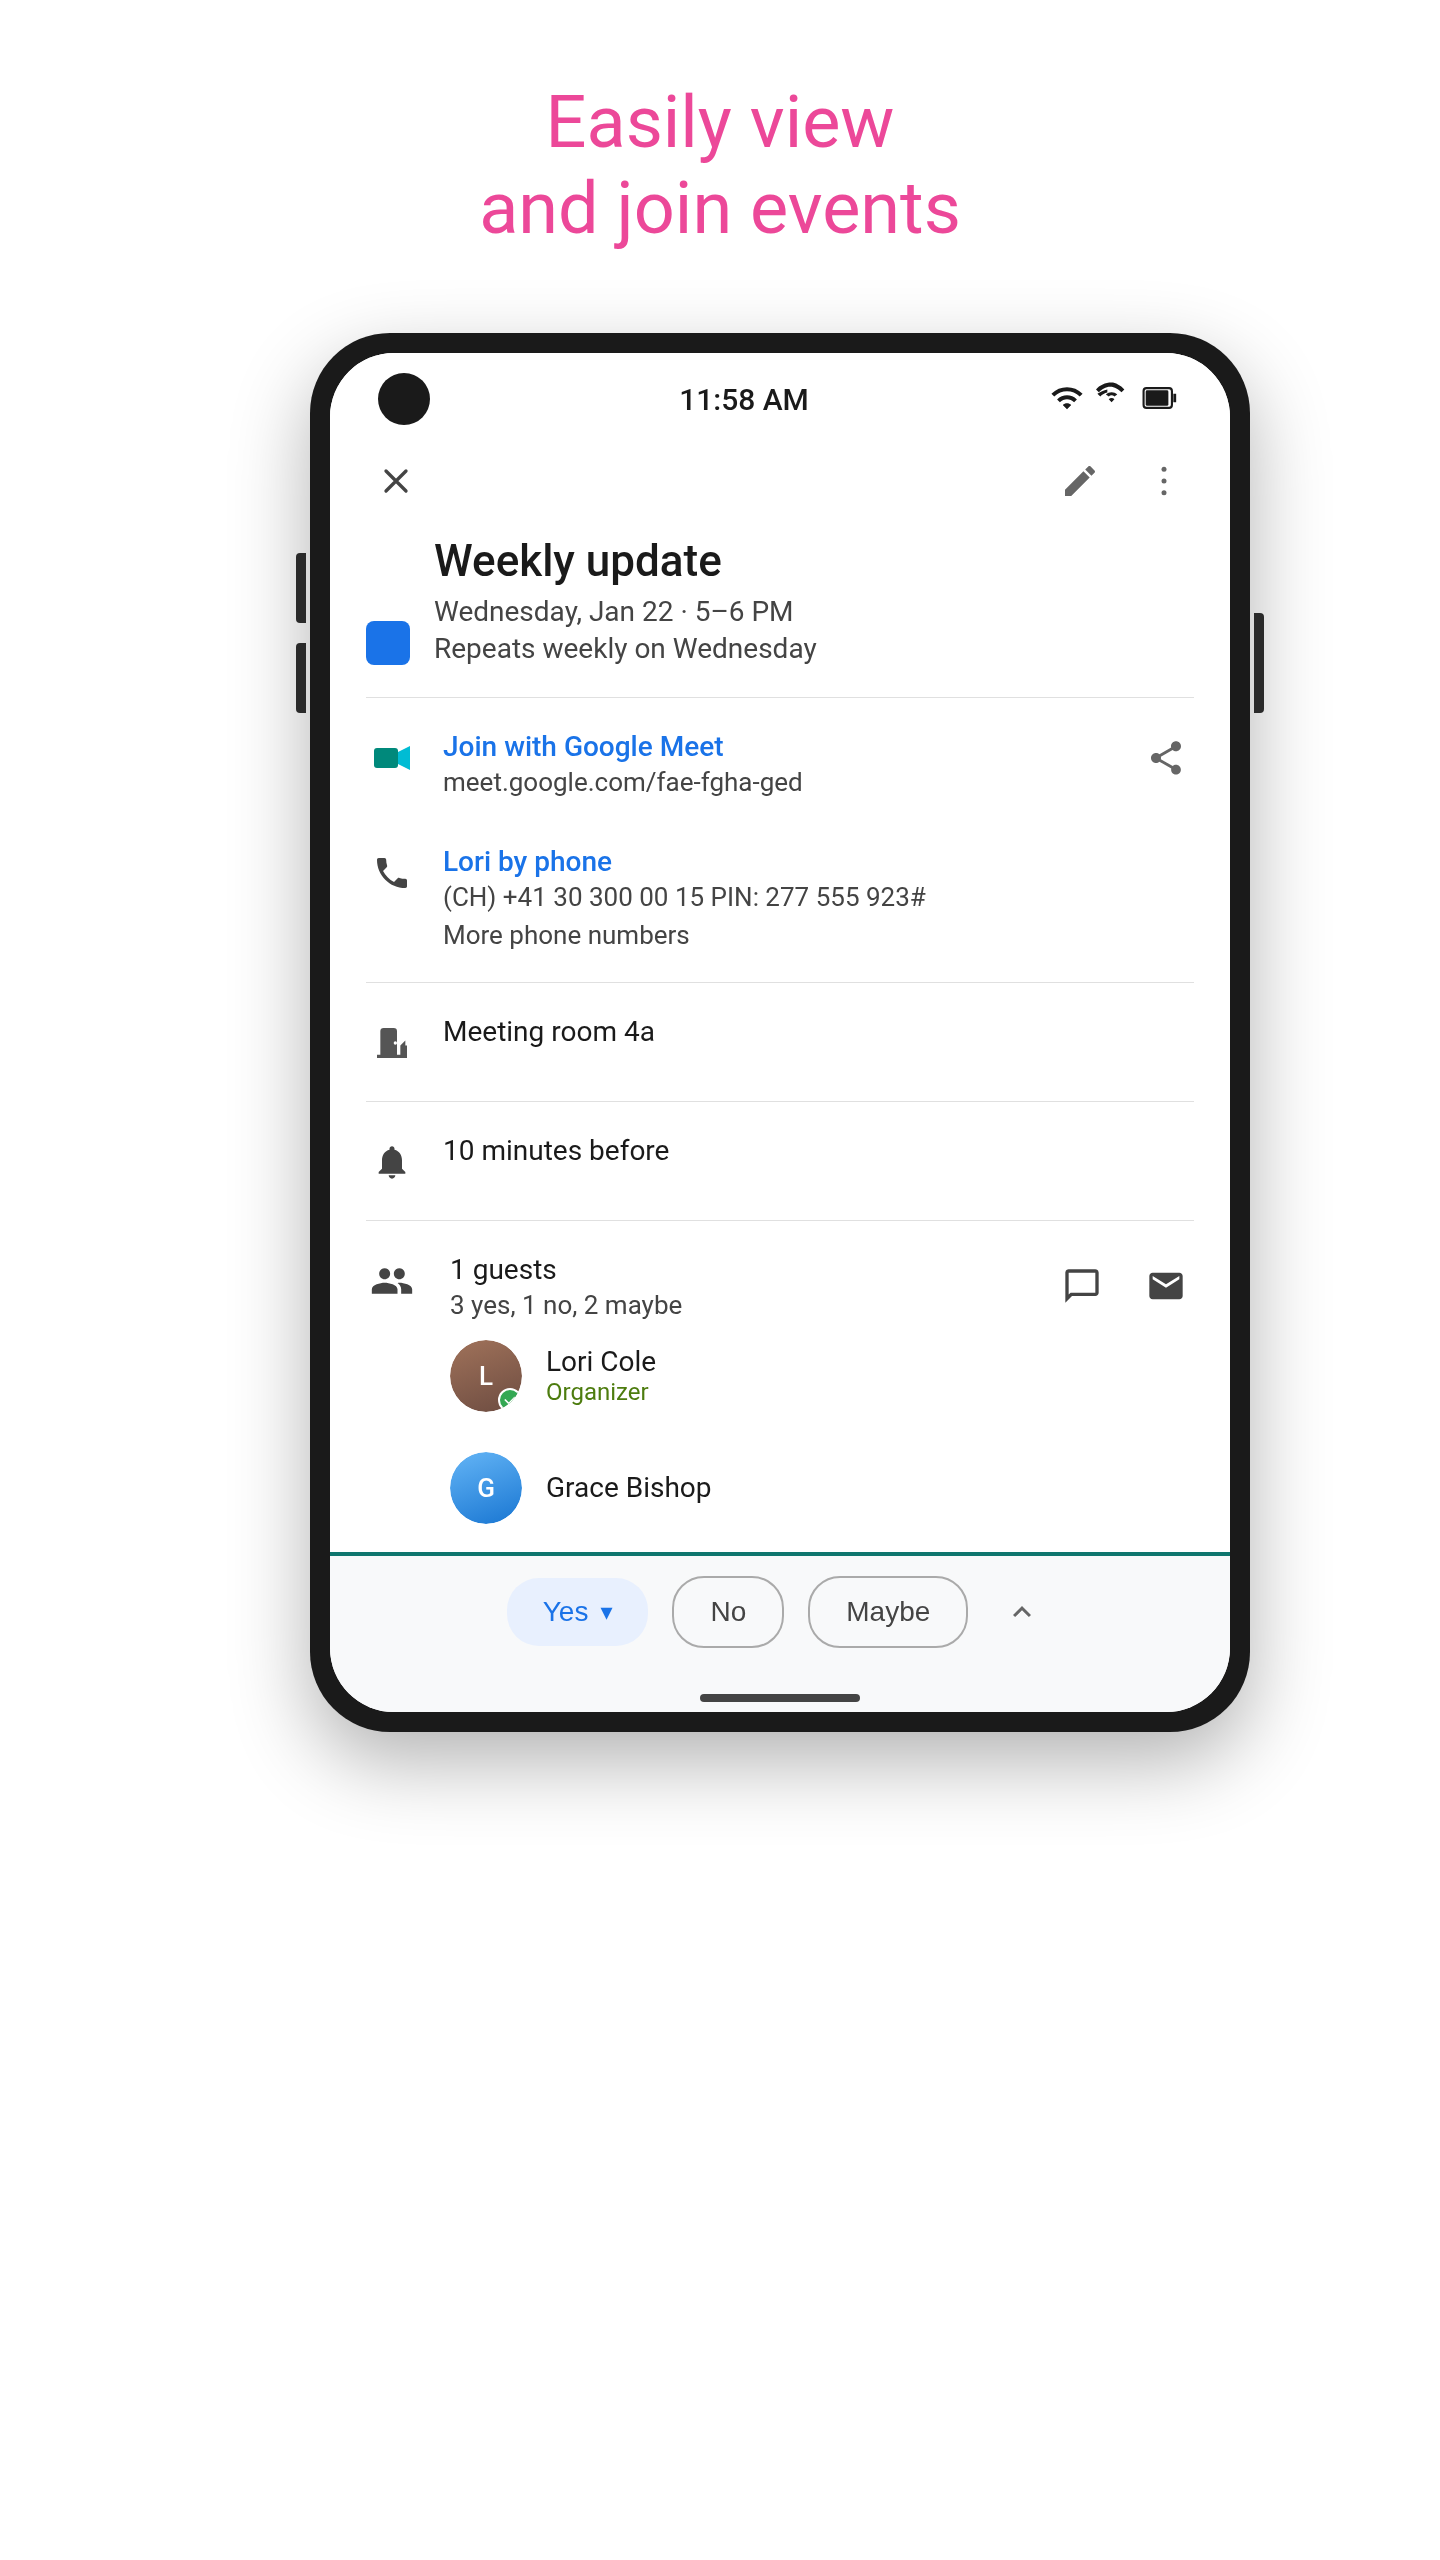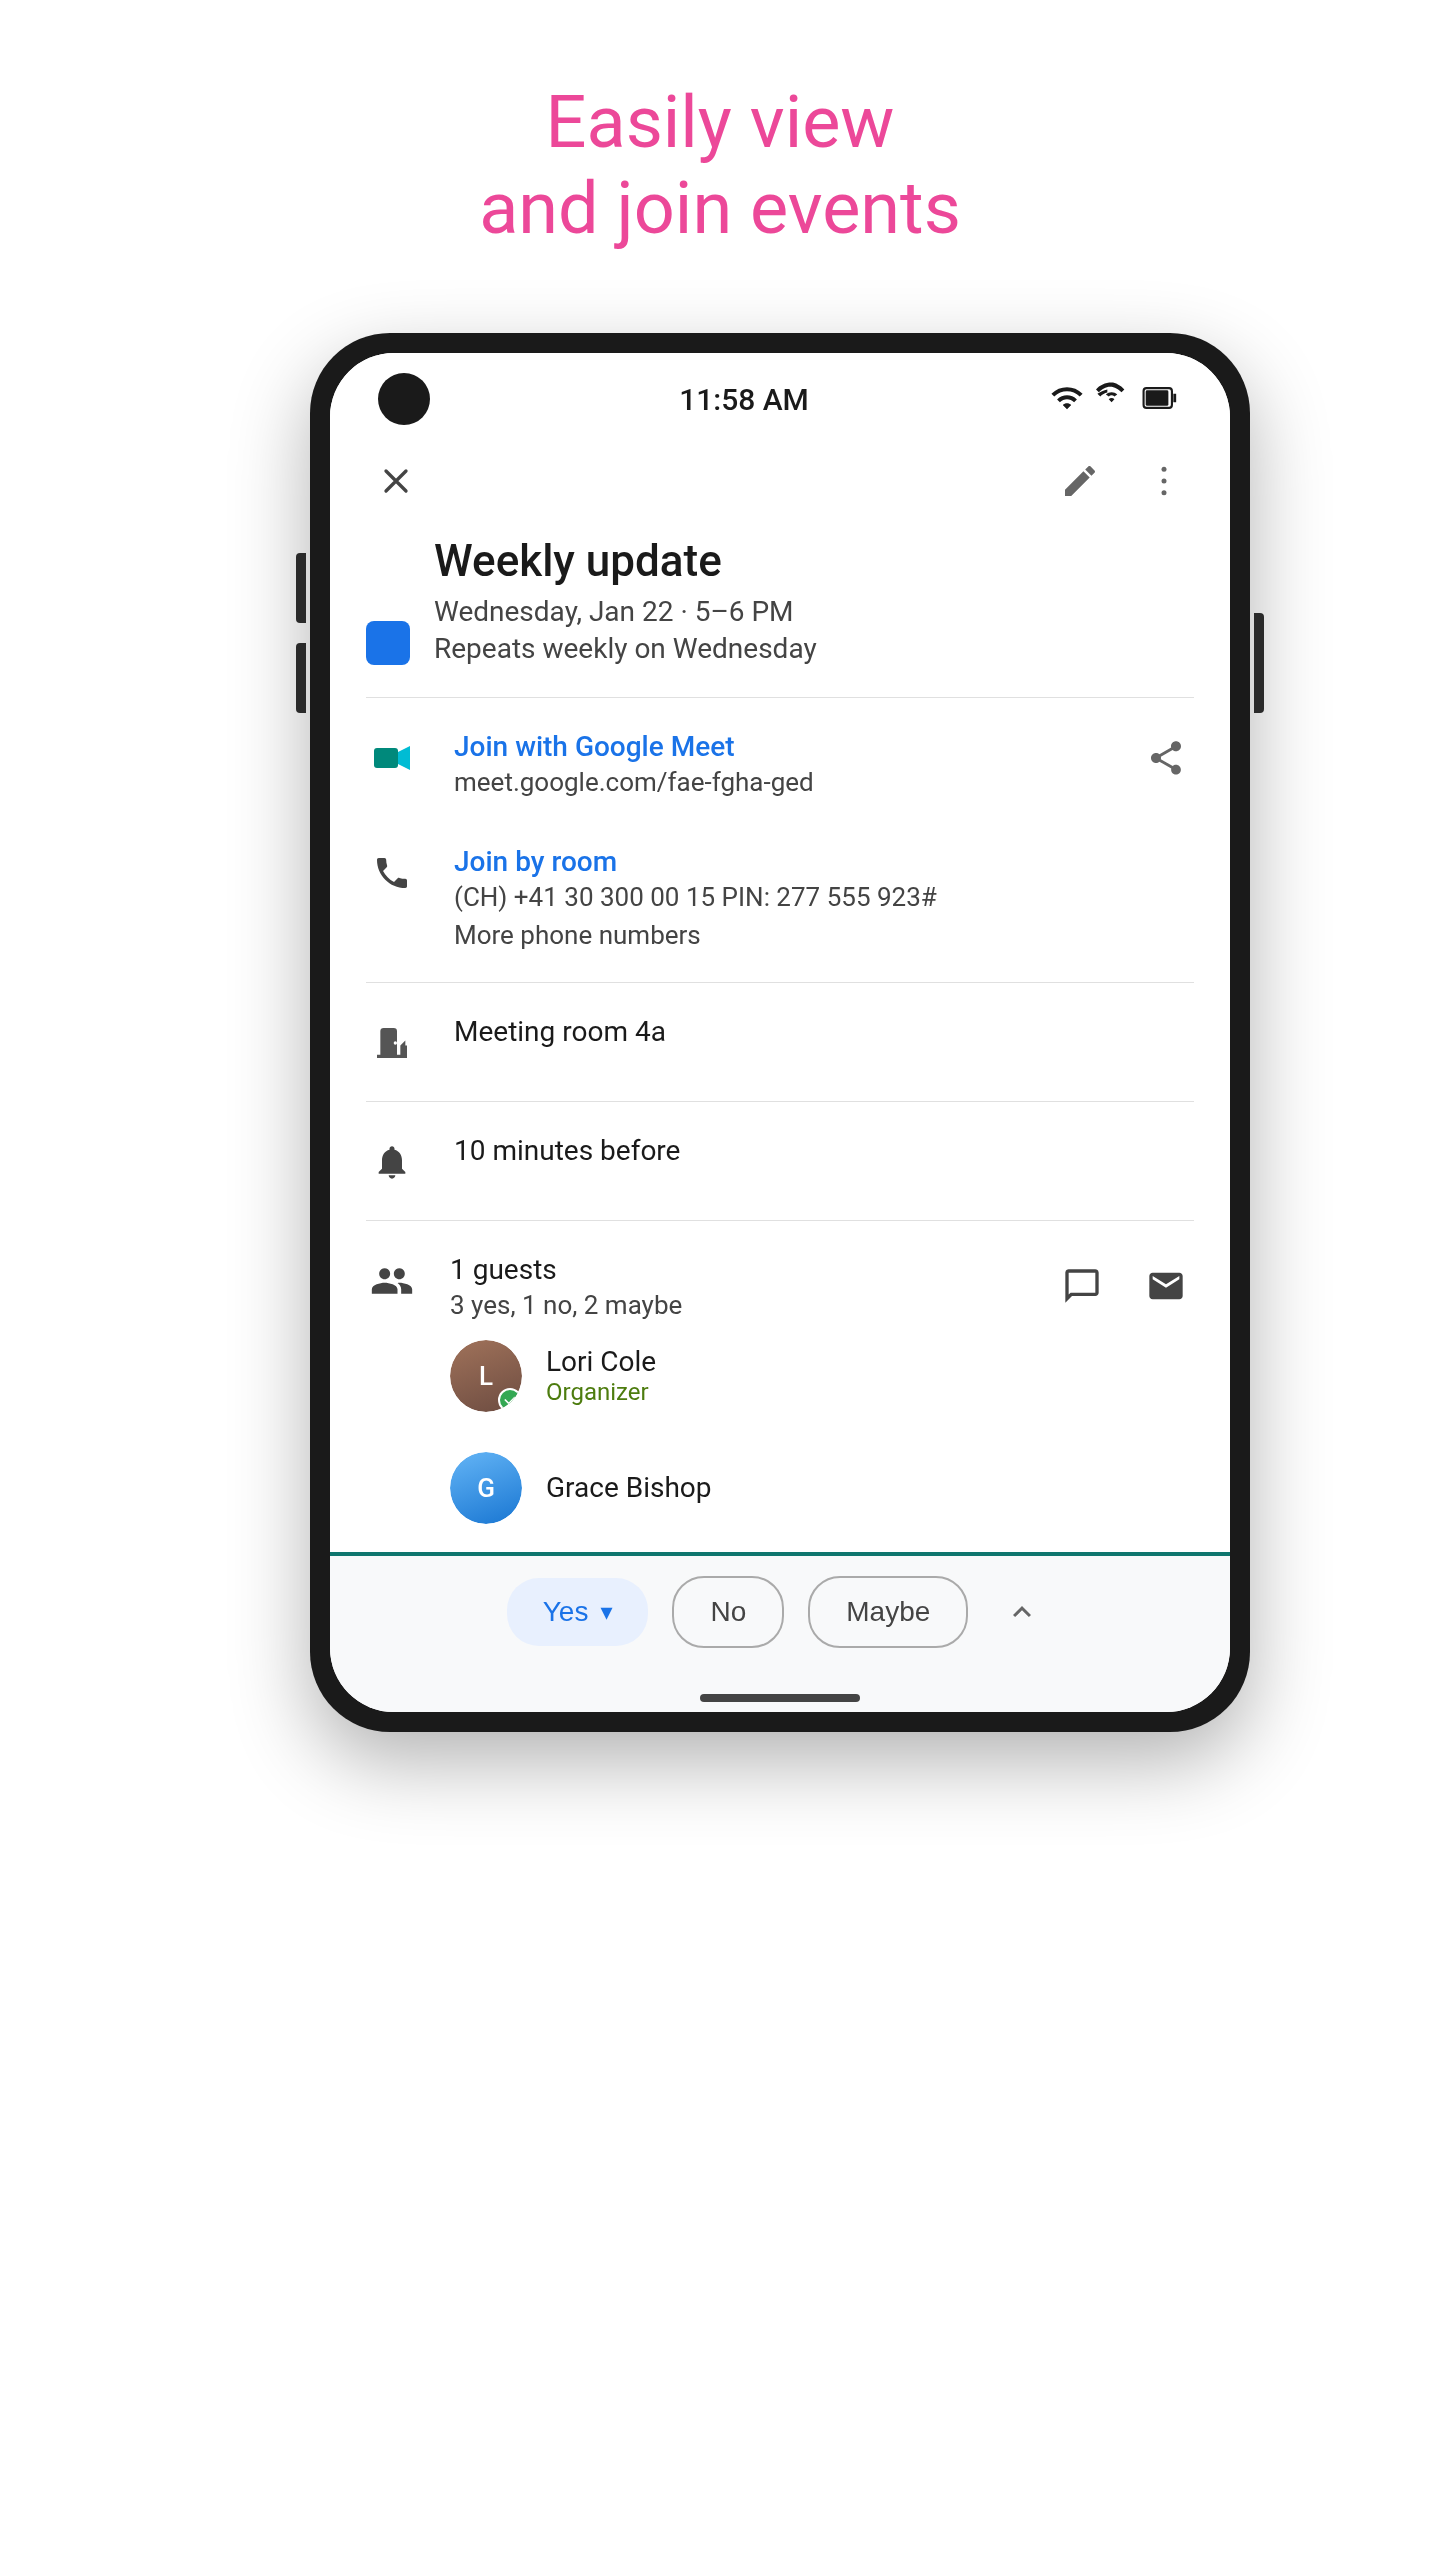--- a/index.html
+++ b/index.html
@@ -185,21 +185,21 @@
       height: 1px;
       background: #e0e0e0;
       margin: 8px 0;
     }
 
     
     .row-item {
       display: flex;
       align-items: flex-start;
       padding: 24px 0;
-      gap: 36px;
+      gap: 25px;
     }
 
     .row-icon {
       width: 52px;
       height: 52px;
       display: flex;
       align-items: center;
       justify-content: center;
       flex-shrink: 0;
       margin-top: 2px;
@@ -494,21 +494,21 @@
           </div>
         </div>
 
         <div class="row-item">
           <div class="row-icon">
             <svg width="40" height="40" viewBox="0 0 24 24" fill="#444">
               <path d="M6.62 10.79c1.44 2.83 3.76 5.14 6.59 6.59l2.2-2.2c.27-.27.67-.36 1.02-.24 1.12.37 2.33.57 3.57.57.55 0 1 .45 1 1V20c0 .55-.45 1-1 1-9.39 0-17-7.61-17-17 0-.55.45-1 1-1h3.5c.55 0 1 .45 1 1 0 1.25.2 2.45.57 3.57.11.35.03.74-.25 1.02l-2.2 2.2z"></path>
             </svg>
           </div>
           <div class="row-content">
-            <div class="link-text">Join by room</div>
+            <div class="link-text">Lori by phone</div>
             <div class="sub-text">(CH) +41 30 300 00 15 PIN: 277 555 923#</div>
             <div class="more-text">More phone numbers</div>
           </div>
         </div>
 
         <div class="divider"></div>
 
         <div class="row-item">
           <div class="row-icon">
               <svg width="40" height="40" viewBox="0 0 24 24" fill="#555">

